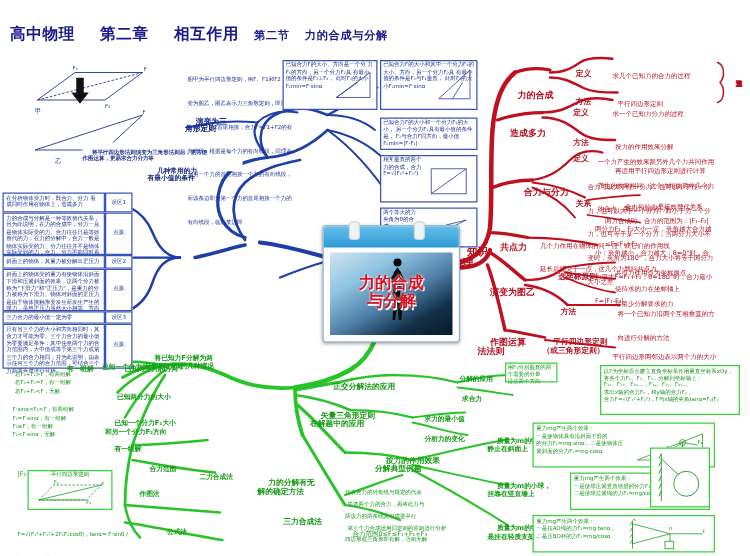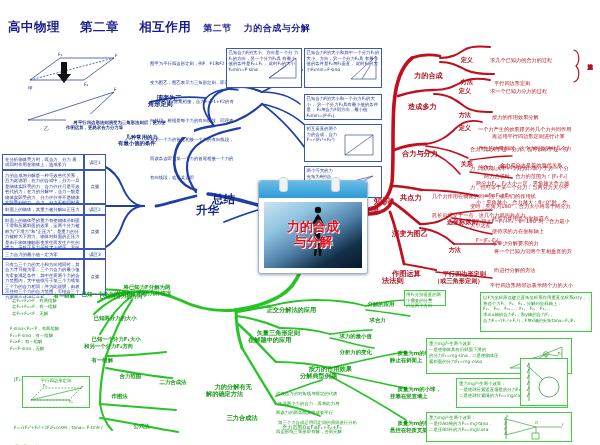--- a/index.html
+++ b/index.html
@@ -246,24 +246,20 @@
       <div class="tiny btxt pad" style="text-align:center;padding-top:2px">误区3</div>
     </div>
     <div class="cellbox" style="position:absolute;left:0;top:105px;width:82px;height:36px;">
       <div class="tiny btxt pad">只有当三个力的大小和方向相同时，其合力才可能为零。三个力合力的最小值为零要满足条件：其中任意两个力的合力范围内，大中值或等于第三个力或第三个力的合力相同；并为此说明，由表示任何三个力的合力范围，可结合三个力两两合成进行分析</div>
     </div>
     <div class="cellbox" style="position:absolute;left:82px;top:105px;width:22px;height:36px;">
       <div class="tiny btxt pad" style="text-align:center;padding-top:14px">点拨</div>
     </div>
   </div>
 
-  <div class="abs lab lab-blue l12" style="left:196px;top:182px;line-height:1.0;">
-    <span>总结
-升华</span>
-  </div>
   <div class="abs lab lab-red l9" style="left:362px;top:188px;line-height:1.05;">
     <span>知识
 梳理</span>
   </div>
 
   <div class="abs lab lab-blue l6" style="left:118px;top:128px;line-height:1.15;">
     <span>几种常用的力
 有最小值的条件</span>
   </div>
 
@@ -363,21 +359,21 @@
     <span class="tiny6 rtxt">求一个已知力分力的过程</span>
   </div>
   <div class="abs" style="left:492px;top:104px;width:78px;">
     <span class="tiny6 rtxt" style="white-space:pre-line">按力的作用效果分解
 再运用平行四边形定则进行计算</span>
   </div>
   <div class="abs lab lab-red l6" style="left:582px;top:52px;writing-mode:vertical-rl;line-height:1.0;">
     <span>互为逆运算</span>
   </div>
 
-  <div class="abs lab lab-red l8" style="left:392px;top:142px;">
+  <div class="abs lab lab-red l8" style="left:392px;top:142px;padding-left:17px;">
     <span>合力与分力</span>
   </div>
   <div class="abs lab lab-red l7" style="left:450px;top:118px;">
     <span>定义</span>
   </div>
   <div class="abs" style="left:478px;top:116px;width:94px;">
     <span class="tiny6 rtxt">一个力产生的效果跟另外几个力共同作用产生的效果相同，这个力叫做另外几个力的合力，那几个力叫分力</span>
   </div>
   <div class="abs" style="left:470px;top:136px;width:102px;">
     <span class="tiny6 rtxt">合力可以大于任一分力，也可以小于任一分力，也可以大于一个分力、而小于另一个分力，也可等于某一个分力；当两分力大小不变时，夹角为180°，合力大小将等于两分力大小之差</span>

